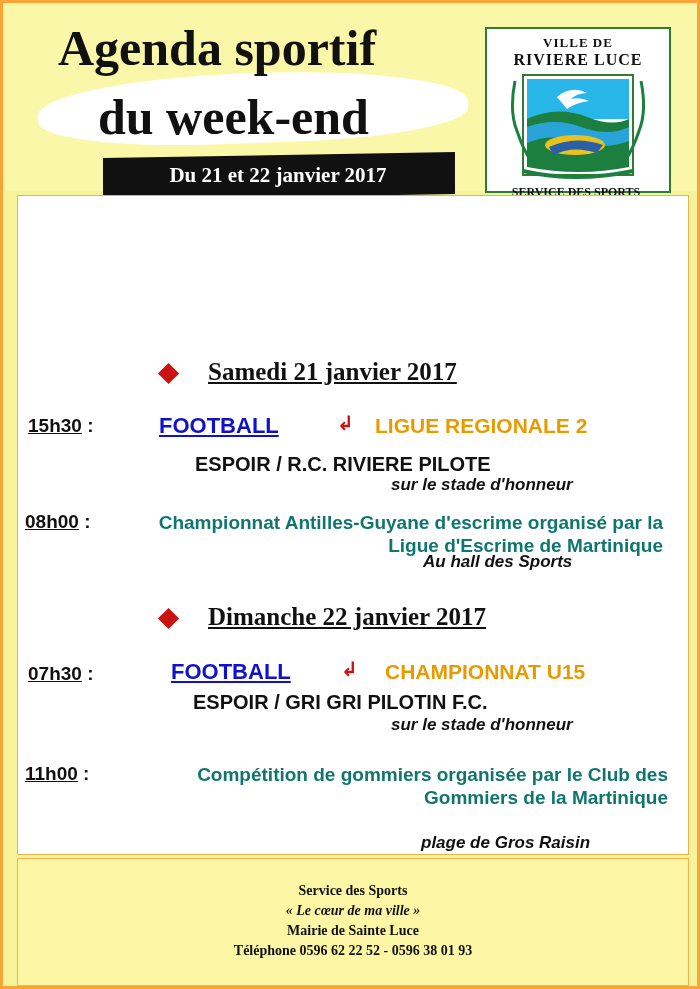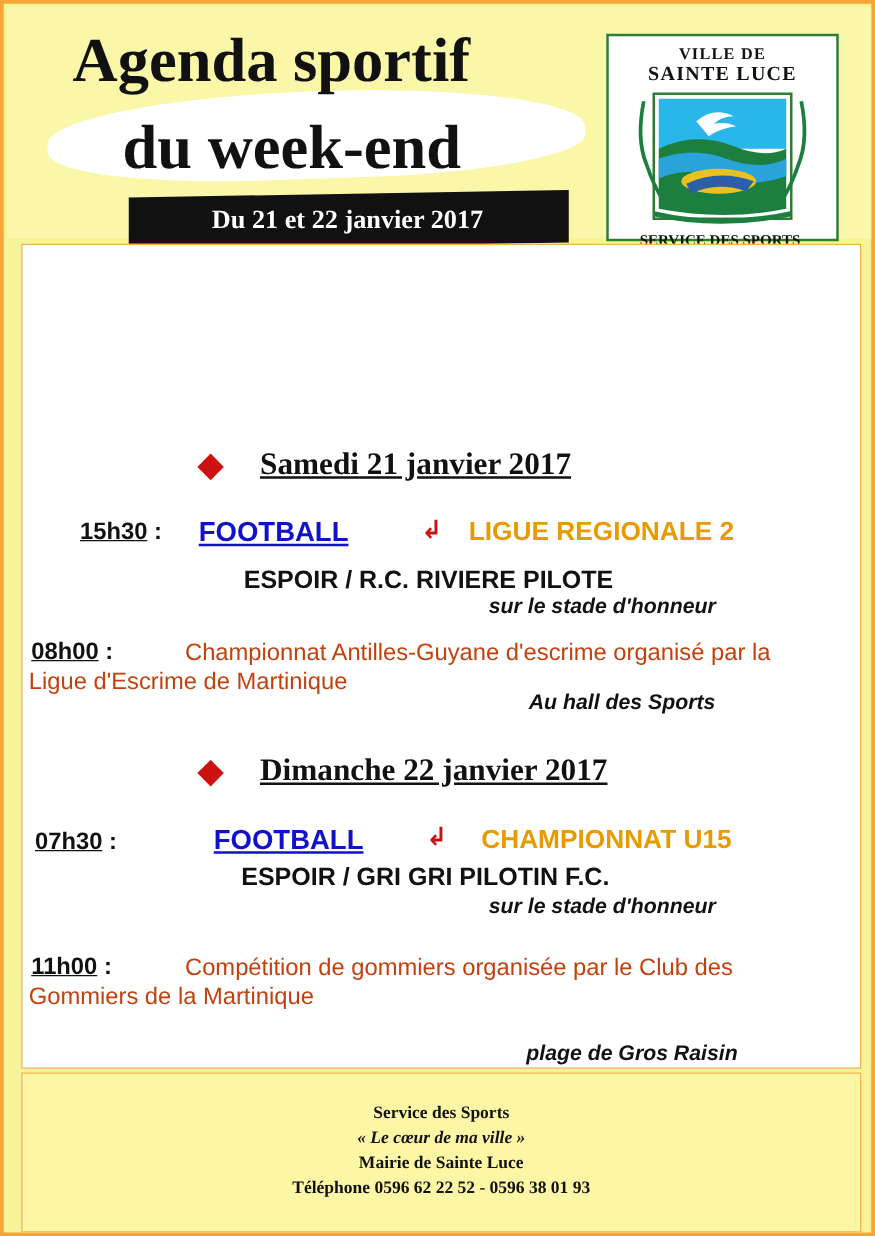--- a/index.html
+++ b/index.html
@@ -239,24 +239,25 @@
     position: absolute;
     font-family: "Liberation Sans", sans-serif;
     font-weight: bold;
     font-style: italic;
     font-size: 17px;
     color: #111;
   }
   .desc {
     position: absolute;
     font-family: "Liberation Sans", sans-serif;
-    font-weight: normal;
+    font-weight: bold;
     font-size: 19px;
-    color: #c2410c;
+    color: #0f766e;
     line-height: 23px;
+    text-align: right;
   }
   .arrow-icon {
     position: absolute;
     color: #cc1111;
     font-size: 20px;
     font-weight: bold;
     font-family: "DejaVu Sans", sans-serif;
   }
   
   .footer-band div {
@@ -284,21 +285,21 @@
 
   <div class="date-black-bar"></div>
   <div class="date-text">Du 21 et 22  janvier 2017</div>
 
   <div class="programme-shadow"></div>
   <div class="programme-box"></div>
   <div class="programme-text">PROGRAMME</div>
 
   <div class="crest">
     <div class="crest-title">VILLE DE</div>
-    <div class="crest-title2">SAINTE LUCE</div>
+    <div class="crest-title2">RIVIERE LUCE</div>
     <svg class="crest-art" viewBox="0 0 146 112">
       <rect x="18" y="4" width="110" height="100" fill="#ffffff" stroke="#2e7d32" stroke-width="2"></rect>
       <rect x="22" y="8" width="102" height="40" fill="#29b6e8"></rect>
       <path d="M22 48 q30 -14 60 -2 q25 10 42 2 l0 48 q-50 10 -102 0 Z" fill="#1d7f3f"></path>
       <path d="M22 56 q28 -10 54 0 q28 10 48 0 l0 14 q-28 10 -56 0 q-24 -8 -46 2 Z" fill="#2aa3d8"></path>
       <ellipse cx="70" cy="74" rx="30" ry="10" fill="#e8c220"></ellipse>
       <path d="M44 76 q26 -12 54 -2 l-6 8 q-24 -8 -44 2 Z" fill="#2b5fa8"></path>
       <path d="M52 26 q14 -12 30 -4 q-10 0 -16 6 q10 -2 18 2 q-14 2 -22 8 Z" fill="#ffffff"></path>
       <path d="M10 10 q-6 30 2 50 q6 18 14 30" stroke="#1d7f3f" stroke-width="3" fill="none"></path>
       <path d="M136 10 q6 30 -2 50 q-6 18 -14 30" stroke="#1d7f3f" stroke-width="3" fill="none"></path>
@@ -312,21 +313,21 @@
     <div class="note-line">Venez vous oxygéner sur le parcours santé  et de loisirs de Sainte Luce. Des agrès sont à votre disposition.</div>
     <div class="note-line">L'occasion de lutter contre la sédentarité</div>
     <div class="note-line it-center">SPORTEZ  - VOUS BIEN…!!</div>
   </div>
 
   <div class="main-area"></div>
 
   <div class="diamond" style="left:158px; top:363px;"></div>
   <div class="day-header" style="left:205px; top:355px;">Samedi 21 janvier  2017</div>
 
-  <div class="time" style="left:25px; top:412px;margin-left:36px;">
+  <div class="time" style="left:25px; top:412px;">
     <u>15h30</u>
     <span>:</span>
   </div>
   <div class="sport" style="left:156px; top:410px;">FOOTBALL</div>
   <div class="arrow-icon" style="left:334px; top:408px;">↲</div>
   <div class="comp" style="left:372px; top:411px;">LIGUE REGIONALE 2</div>
   <div class="teams" style="left:192px; top:450px;">ESPOIR / R.C. RIVIERE PILOTE</div>
   <div class="venue" style="left:388px; top:472px;">sur le stade d'honneur</div>
 
   <div class="time" style="left:22px; top:508px;">

